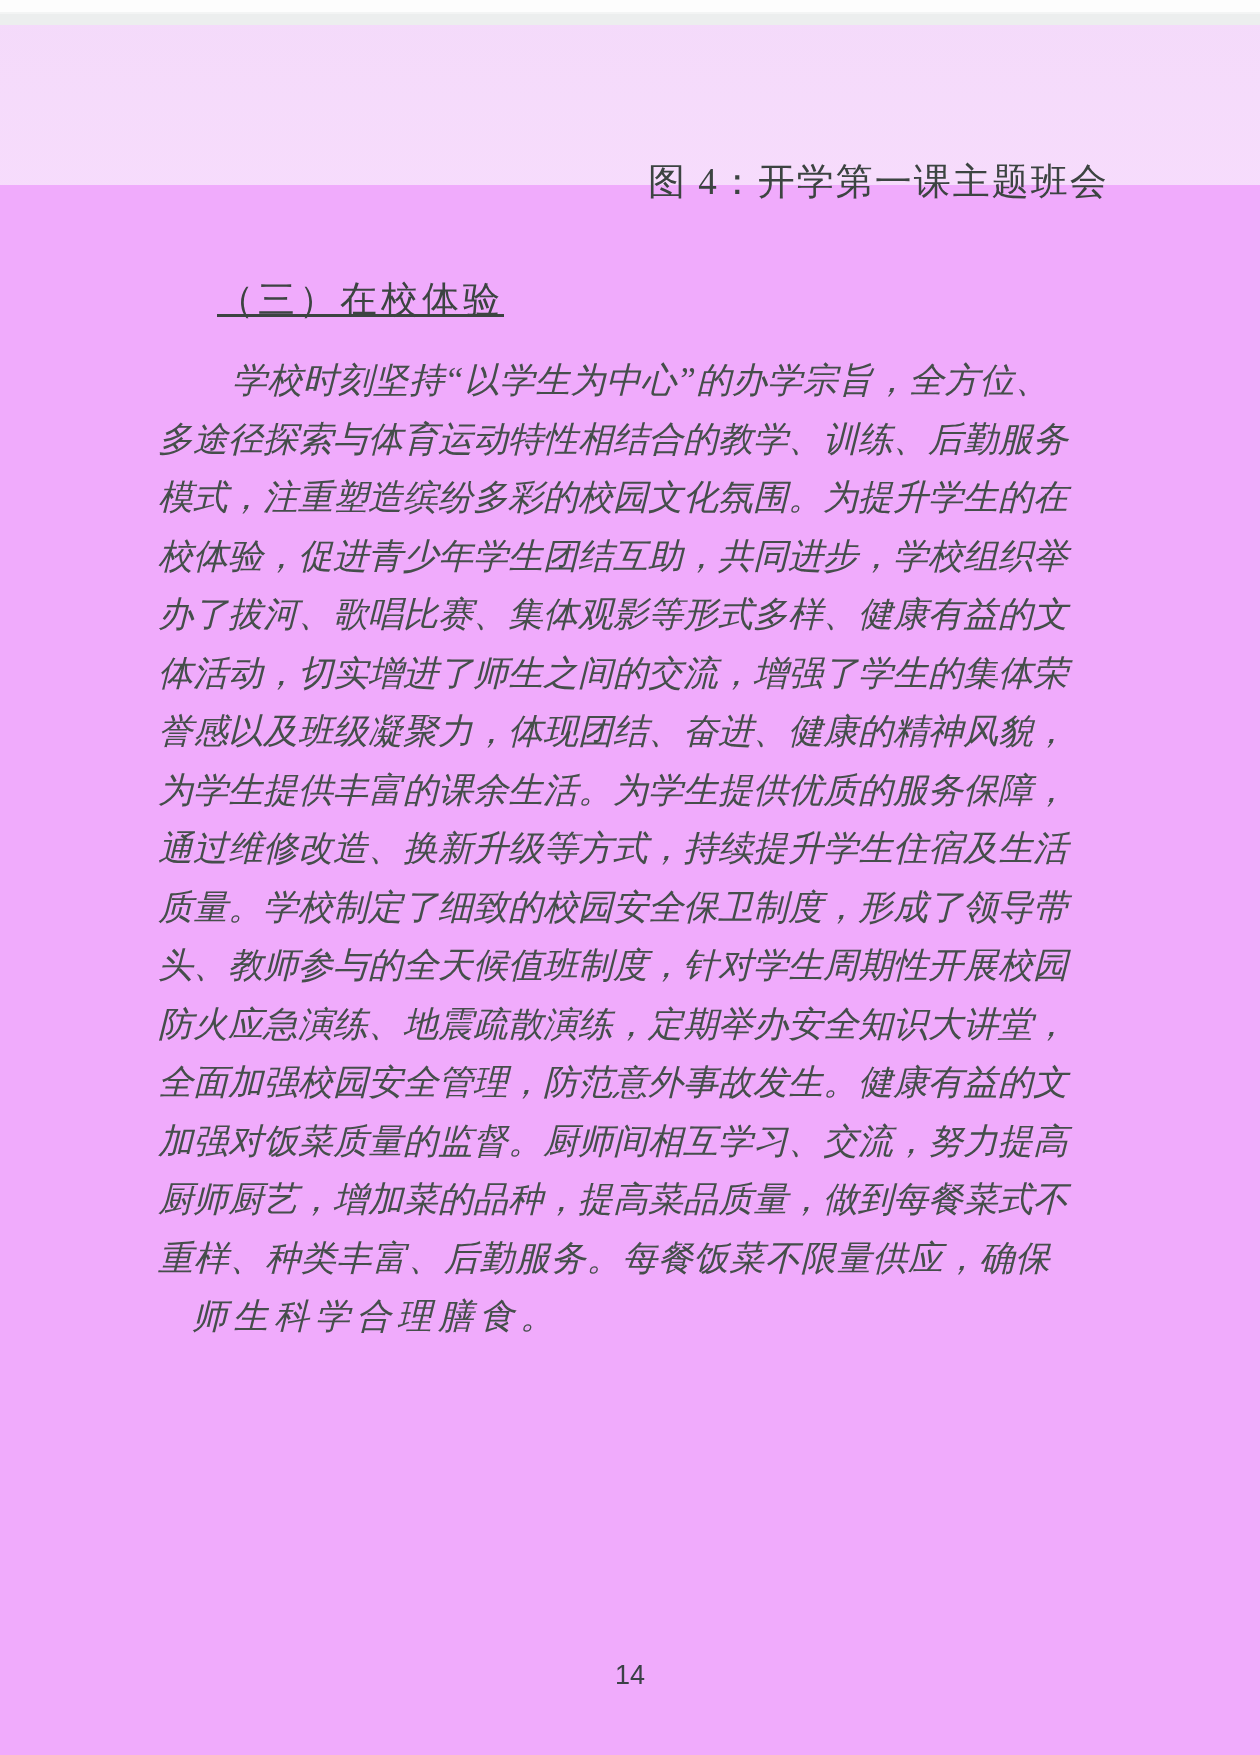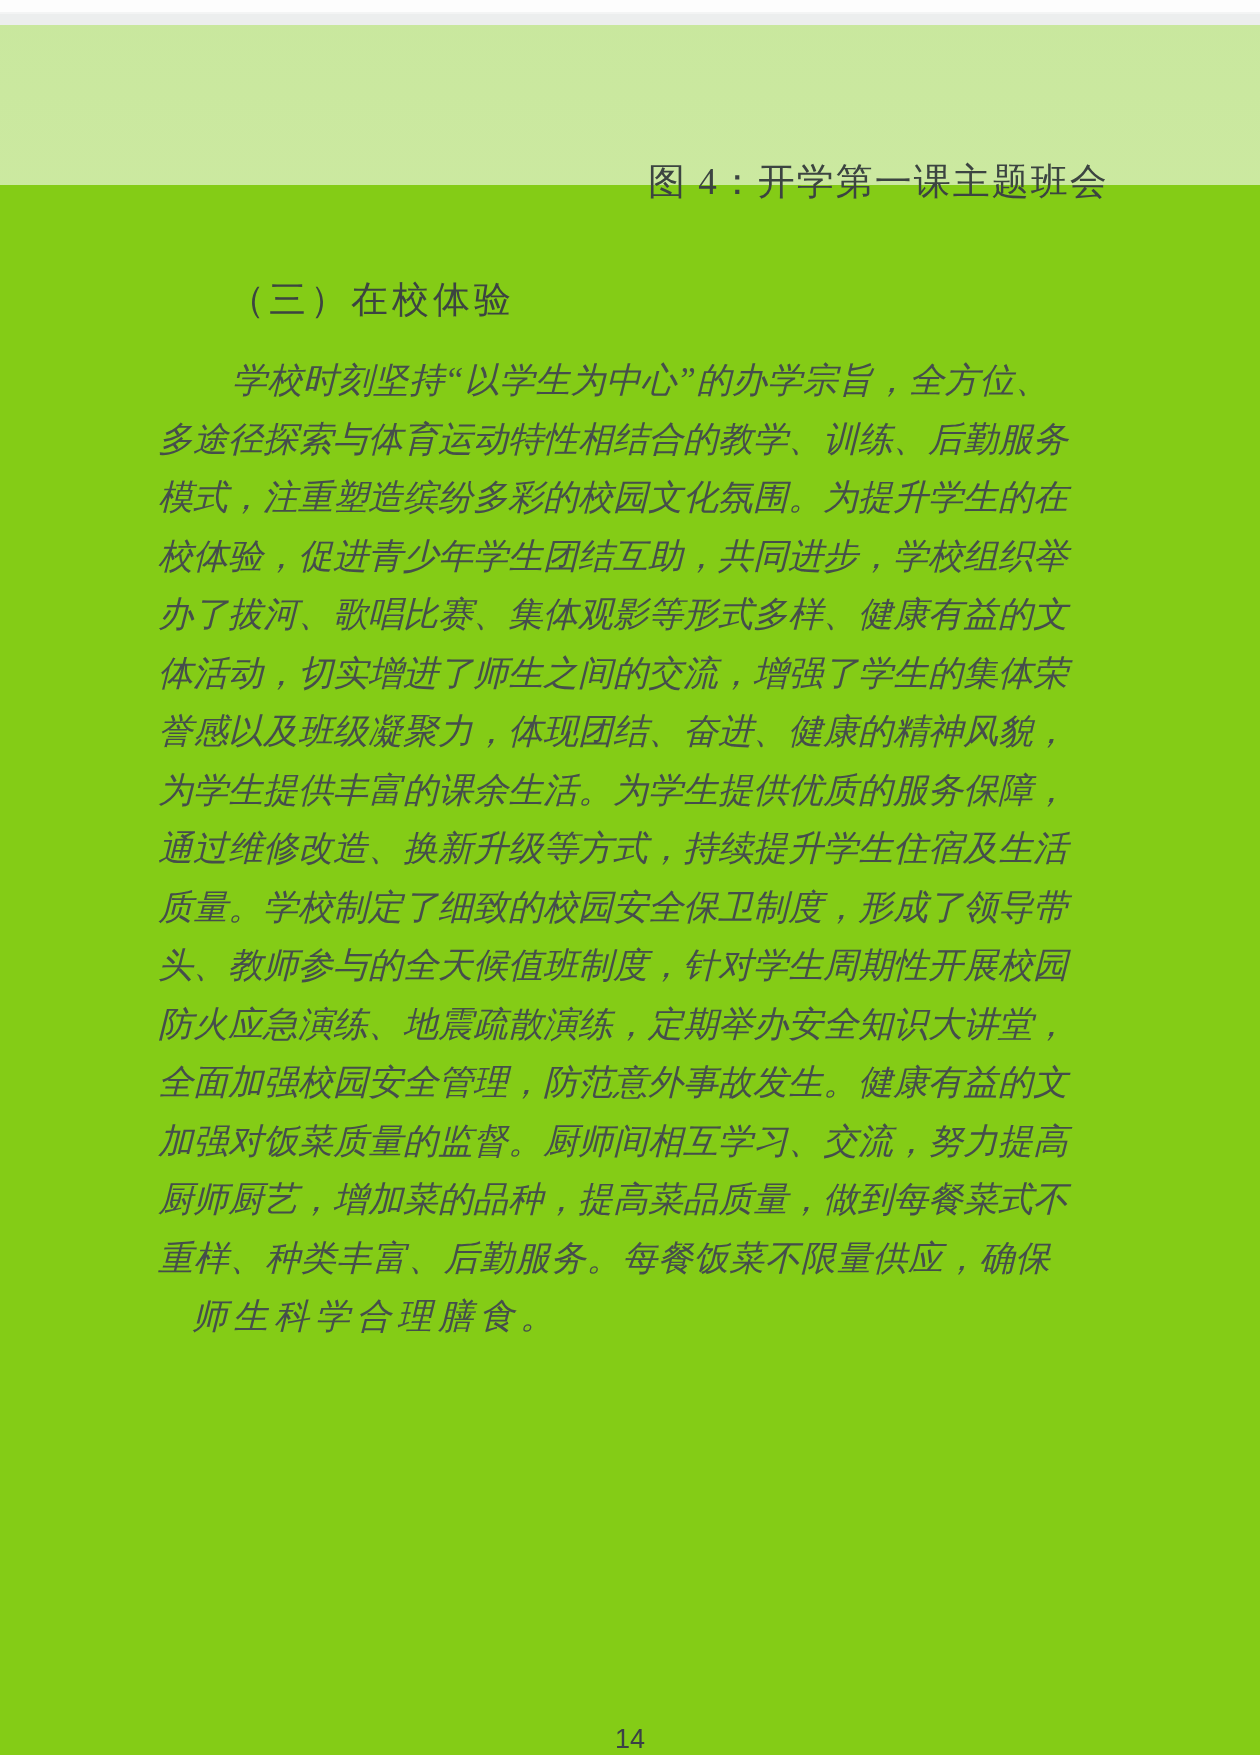--- a/index.html
+++ b/index.html
@@ -5,21 +5,21 @@
   html, body {
     margin: 0;
     padding: 0;
     background: #e9e9e9;
   }
   .page {
     position: relative;
     width: 1260px;
     height: 1755px;
     margin: 0 auto;
-    background: #84cc16;
+    background: #f0abfc;
     overflow: hidden;
     font-family: "Liberation Serif", "DejaVu Serif", serif;
     color: #454e4b;
   }
   
   .scan-band-top {
     position: absolute;
     left: 0; top: 0;
     width: 100%; height: 12px;
     background: #fdfdfd;
@@ -43,27 +43,28 @@
     left: 648px;
     top: 158px;
     font-size: 37px;
     line-height: 48px;
     letter-spacing: 2px;
     color: #3c4441;
     white-space: nowrap;
   }
   .section-heading {
     position: absolute;
-    left: 228px;
+    left: 217px;
     top: 276px;
     font-size: 37px;
     line-height: 48px;
     letter-spacing: 4px;
     color: #3c4441;
     white-space: nowrap;
+    text-decoration: underline;
   }
   .body-text {
     position: absolute;
     left: 158px;
     top: 352px;
     width: 892px;
     font-size: 35px;
     color: #454e4b;
     font-style: italic;
   }
@@ -77,21 +78,21 @@
   .body-line.indent { padding-left: 74px; }
   .body-line.last {
     text-align: left;
     text-align-last: left;
     letter-spacing: 6px;
     margin-left: 34px;
   }
   .page-number {
     position: absolute;
     left: 0;
-    top: 1724px;
+    top: 1660px;
     width: 100%;
     text-align: center;
     font-size: 27px;
     color: #3b4146;
     font-family: "Liberation Sans", "DejaVu Sans", sans-serif;
   }
 </style>
 </head>
 <body>
 

